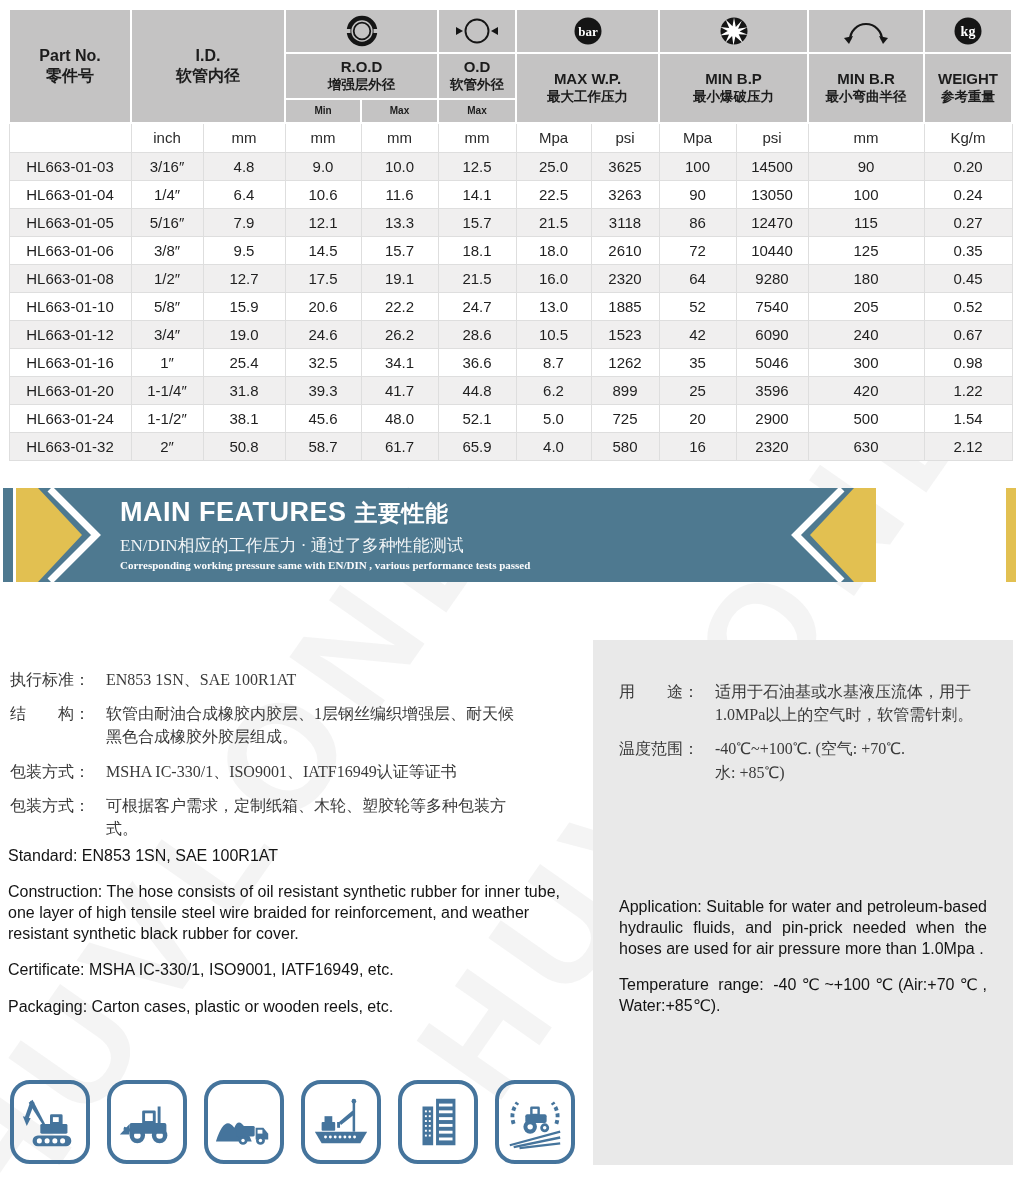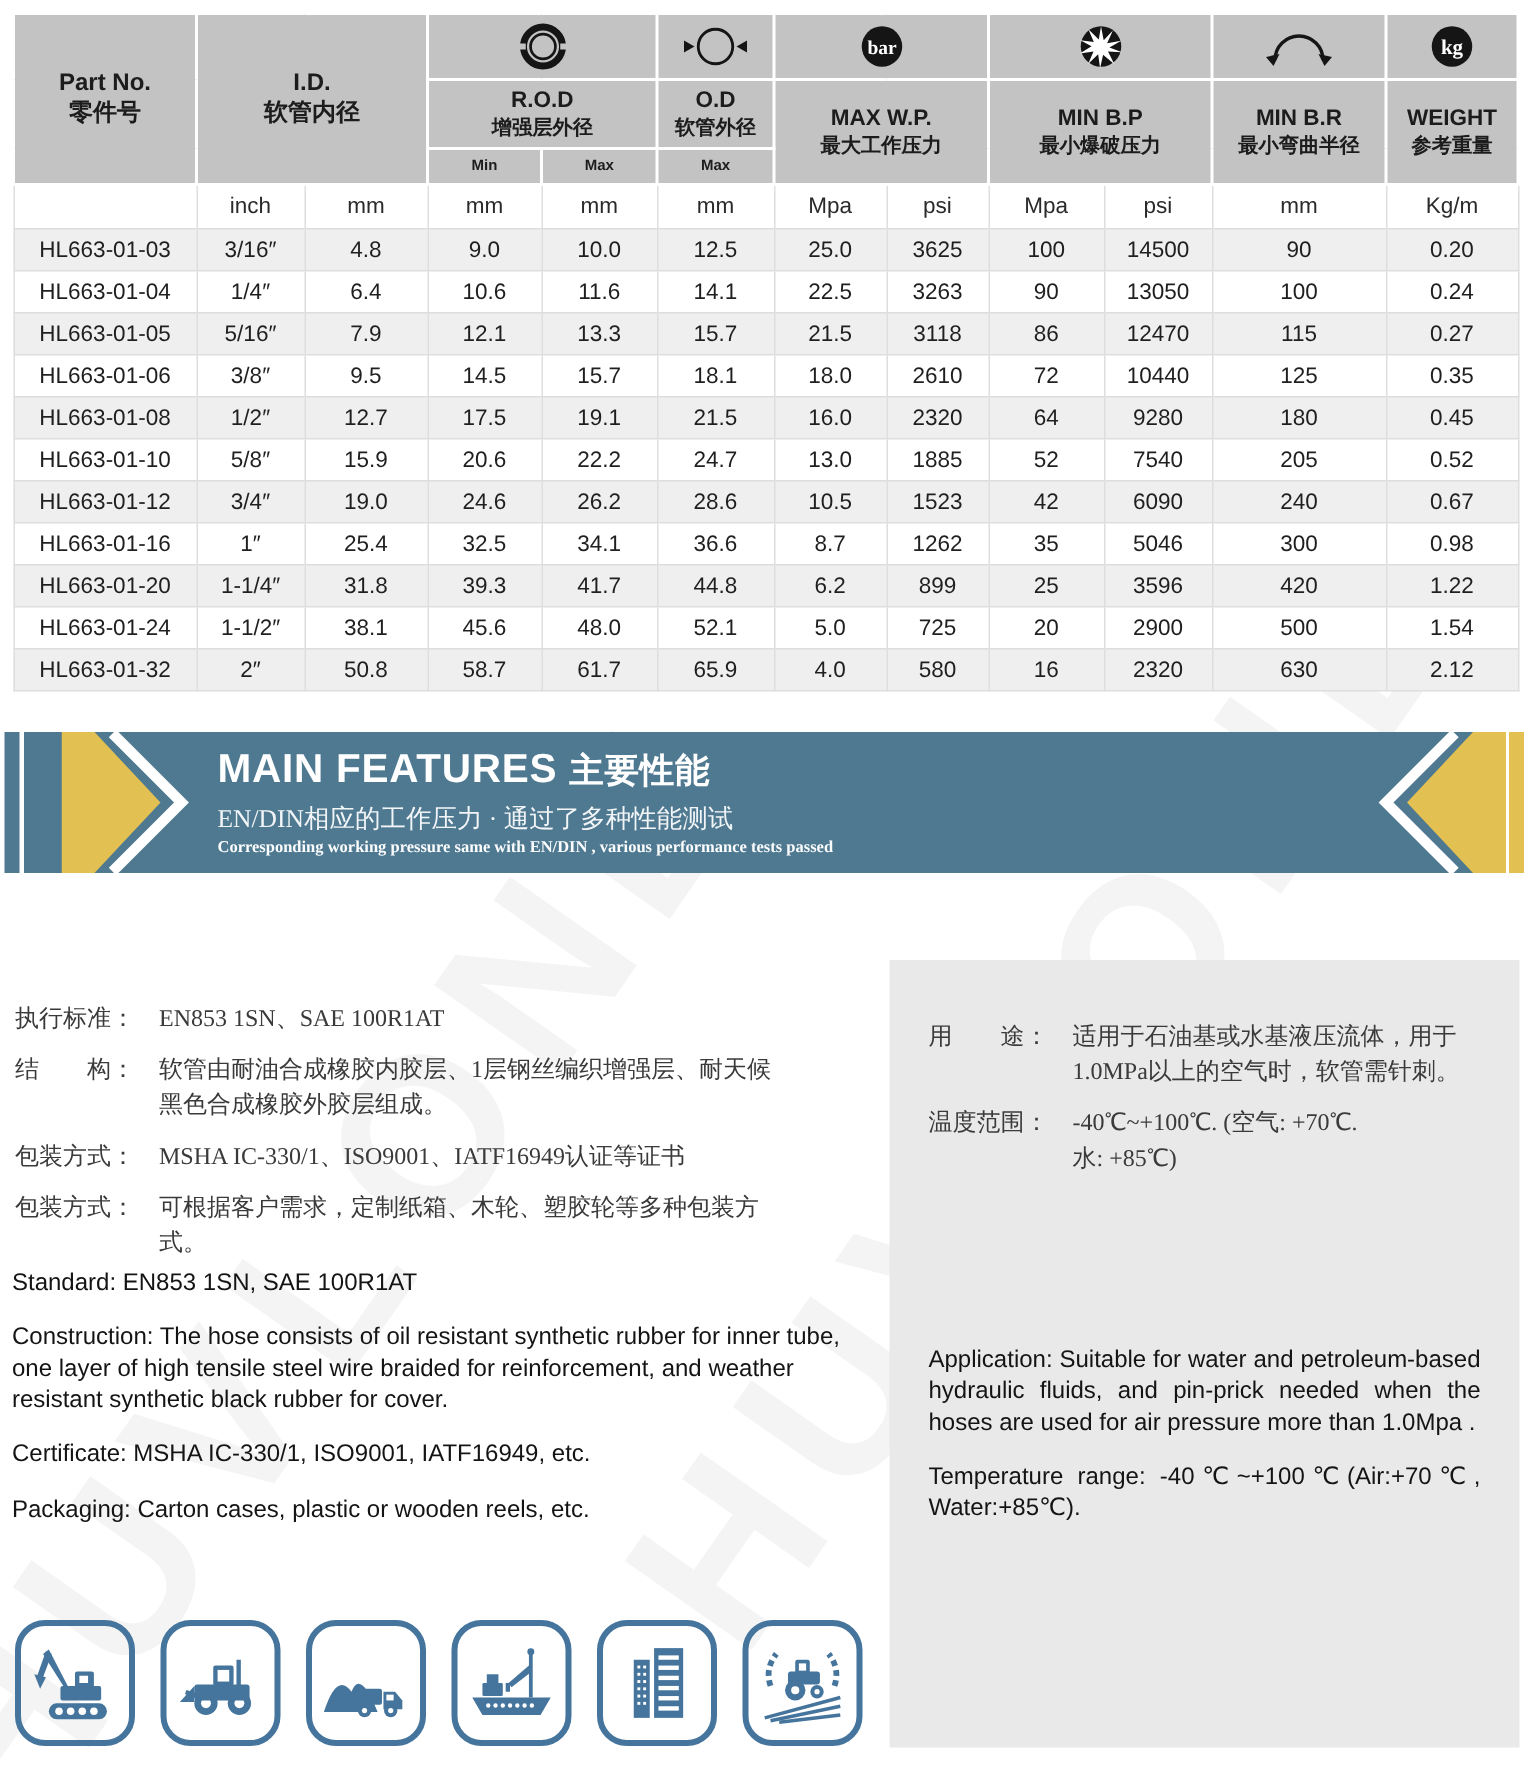--- a/index.html
+++ b/index.html
@@ -32,22 +32,22 @@
     border:1px solid #dedede; text-align:center; vertical-align:middle;
     font-size:15px; color:#1f1f1f; height:28px; background:#fff;
   }
   tr.units-row td { height:29px; color:#2a2a2a; }
   tbody.rows tr:nth-child(odd) td { background:#f0efef; }
   tbody.rows tr:nth-child(even) td { background:#ffffff; }
   
   .banner-strip-l { position:absolute; left:3px;  top:488px; width:10px; height:94px; background:#4e7990; z-index:2; }
   .banner-strip-r { position:absolute; left:1006px; top:488px; width:10px; height:94px; background:#e2c051; z-index:2; }
   .banner {
-    position:absolute; left:16px; top:488px; width:988px; height:94px;
-    background:#4e7990; z-index:2; display:flex; align-items:stretch;padding-left:25px;
+    position:absolute; left:16px; top:488px; width:860px; height:94px;
+    background:#4e7990; z-index:2; display:flex; align-items:stretch;
   }
   .banner .chev { flex:0 0 auto; height:94px; }
   .banner-text { flex:1 1 auto; padding:10px 0 0 12px; color:#ffffff; overflow:hidden; }
   .bt-line1 { font-size:27px; font-weight:800; letter-spacing:0.5px; line-height:1.1; }
   .bt-line1 .zh { font-size:23px; font-weight:700; }
   .bt-line2 { font-family:"Liberation Serif","DejaVu Serif",serif; font-size:17px; margin-top:6px; color:#f2f5f7; }
   .bt-line3 { font-family:"Liberation Serif","DejaVu Serif",serif; font-size:11px; font-weight:bold; margin-top:2px; color:#fbfcfd; }
   
   .zh-specs { position:absolute; left:10px; top:632px; width:578px; z-index:2;margin-top:36px; }
   .spec-item { display:flex; margin-bottom:11px; font-size:16px; line-height:1.45; color:#3a3a3a; }

